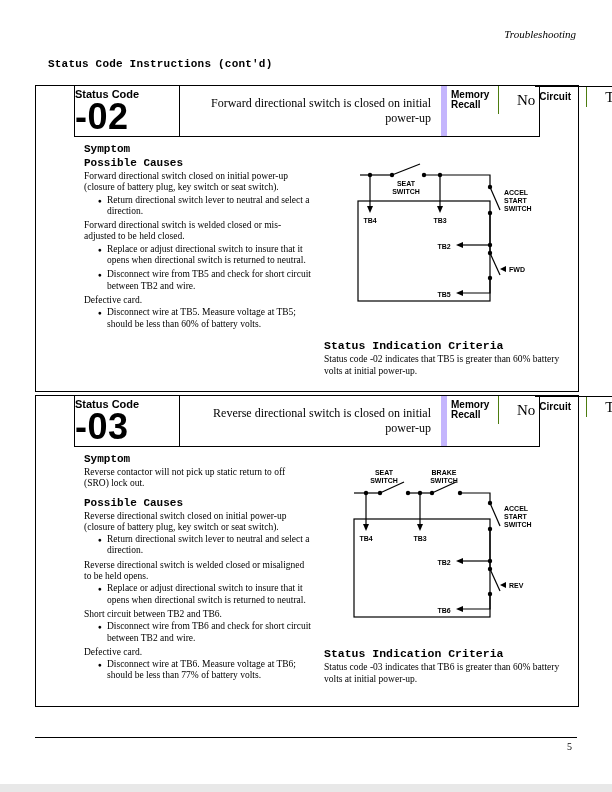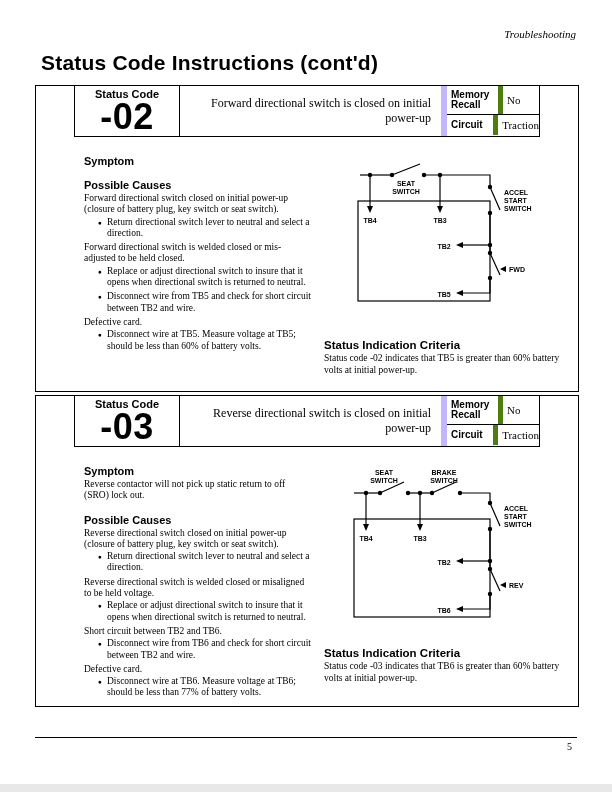--- a/index.html
+++ b/index.html
@@ -1,42 +1,42 @@
 <!DOCTYPE html>
 <html><head>
 <meta charset="utf-8">
 <style>
   html,body{margin:0;padding:0}
   body{width:612px;height:792px;background:#e8e8e8;font-family:"Liberation Serif",serif;color:#000}
   .page{position:relative;width:612px;height:784px;background:#fff;overflow:hidden}
 
   .running-header{position:absolute;top:28px;right:36px;font-size:11px;font-style:italic}
-  .page-title{position:absolute;top:47px;left:37px;margin:4px;font-family:Liberation Sans, sans-serif;font-size:21px;font-weight:bold;letter-spacing:.2px}
+  .page-title{position:absolute;top:47px;left:37px;margin:11px;font-family:Liberation Mono, monospace;font-size:11px;font-weight:bold;letter-spacing:.2px}
 
   .status-section{position:absolute;left:35px;width:542px;border:1px solid #000;background:#fff}
   #section-02{top:85px;height:305px}
   #section-03{top:395px;height:310px}
 
   .code-header{position:absolute;top:-1px;left:38px;width:464px;height:50px;display:flex;border:1px solid #000;background:#fff}
-  .code-cell{width:104px;border-right:1px solid #000;text-align:center;font-family:"Liberation Sans",sans-serif;font-weight:bold;padding-top:2px}
+  .code-cell{width:104px;border-right:1px solid #000;text-align:left;font-family:"Liberation Sans",sans-serif;font-weight:bold;padding-top:2px}
   .code-label{font-size:11px}
   .code-value{font-size:36px;line-height:.95;letter-spacing:.5px}
   .desc-cell{flex:1;border-right:6px solid #c4b5fd;display:flex;align-items:center;justify-content:center;text-align:right;font-size:12px;padding:0 10px}
-  .meta-cell{width:92px;display:flex;flex-direction:column}
+  .meta-cell{width:92px;display:flex;flex-direction:row}
   .meta-row{display:flex;align-items:stretch}
   .meta-row.memory{height:28px}
   .meta-row.circuit{height:20px;border-top:1px solid #000}
   .meta-label{width:47px;padding-left:4px;display:flex;align-items:center;font-family:"Liberation Sans",sans-serif;font-weight:bold;font-size:10px;line-height:1.05}
-  .meta-value{flex:1;display:flex;align-items:center;border-left:5px solid #4d7c0f;padding-left:4px;font-size:11px}
+  .meta-value{flex:1;display:flex;align-items:center;border-left:1px solid #4d7c0f;padding-left:18px;font-size:15px}
 
   .section-body{position:absolute;top:49px;left:0;right:0;bottom:0;display:flex;overflow:hidden}
   .left-col{width:296px;padding:8px 12px 0 48px}
   .right-col{flex:1;padding:22px 6px 0 0}
 
-  .sub-heading{margin:12px 0 2px 0;font-family:Liberation Sans, sans-serif;font-size:11px;font-weight:bold}
+  .sub-heading{margin:0 0 2px 0;font-family:Liberation Mono, monospace;font-size:11px;font-weight:bold}
   .left-col p{font-size:9.5px;line-height:1.19;margin:0}
   .symptom-text{margin-bottom:7px !important}
   .cause{margin-bottom:2px}
   .sub-bullet{display:flex;margin:1px 0 3px 14px}
   .sub-bullet .blt{font-size:6.5px;line-height:11px;margin-right:5px}
   .sub-bullet p{flex:1}
 
   .diagram{display:block;margin-left:16px}
   .criteria-heading{margin-top:30px;font-size:11.5px}
   #section-03 .criteria-heading{margin-top:22px}
@@ -183,21 +183,21 @@
         <h3 class="sub-heading">Possible Causes</h3>
 
         <div class="cause">
           <p class="cause-text">Reverse directional switch closed on initial power-up (closure of battery plug, key switch or seat switch).</p>
           <div class="sub-bullet">
             <span class="blt">●</span>
             <p>Return directional switch lever to neutral and select a direction.</p>
           </div>
         </div>
         <div class="cause">
-          <p class="cause-text">Reverse directional switch is welded closed or misaligned to be held voltage.</p>
+          <p class="cause-text">Reverse directional switch is welded closed or misaligned to be held opens.</p>
           <div class="sub-bullet">
             <span class="blt">●</span>
             <p>Replace or adjust directional switch to insure that it opens when directional switch is returned to neutral.</p>
           </div>
         </div>
         <div class="cause">
           <p class="cause-text">Short circuit between TB2 and TB6.</p>
           <div class="sub-bullet">
             <span class="blt">●</span>
             <p>Disconnect wire from TB6 and check for short circuit between TB2 and wire.</p>

